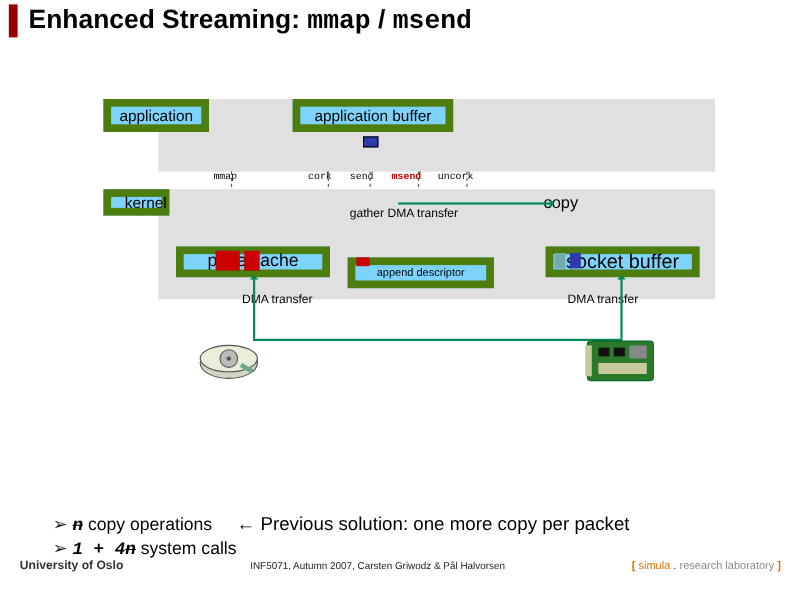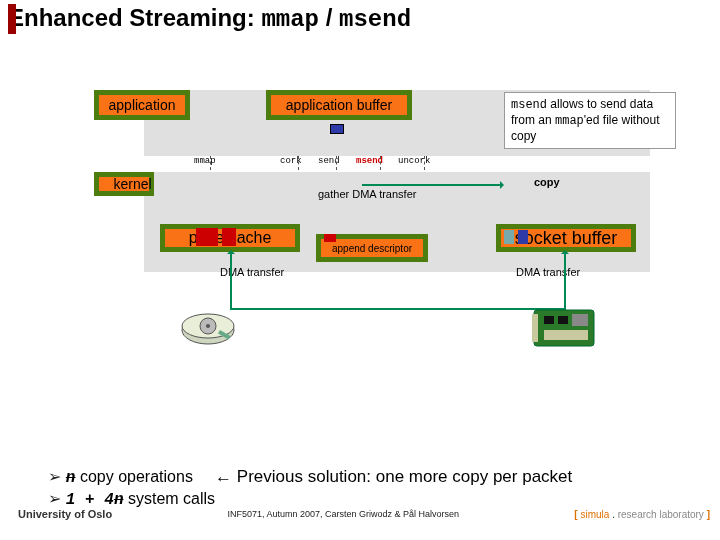--- a/index.html
+++ b/index.html
@@ -1,30 +1,30 @@
 <!DOCTYPE html>
 <html><head>
 <meta charset="utf-8">
 <style>
   * { box-sizing: border-box; margin: 0; padding: 0; }
   body { width: 720px; height: 540px; font-family: Verdana, Arial, sans-serif; background: #fff; position: relative; overflow: hidden; }
   .title-wrap { position: absolute; left: 8px; top: 4px; }
   .title-bar { position: absolute; left: 0; top: 0; width: 8px; height: 30px; background: #900; }
-  .title { font-size: 24px; color: #000; }
+  .title { font-size: 24px; margin-left: 18px; color: #000; }
   .title .mono { font-family: "Courier New", monospace; }
   .diagram { position: absolute; left: 94px; top: 90px; width: 556px; height: 260px; }
   .band { position: absolute; background: #e0e0e0; left: 50px; width: 506px; }
   .band.app { top: 0; height: 66px; }
   .band.kernel { top: 82px; height: 100px; }
-  .box { position: absolute; border: 5px solid #4d7c0f; background: #f97316; font-size: 14px; display: flex; align-items: center; justify-content: center; }
+  .box { position: absolute; border: 7px solid #4d7c0f; background: #7dd3fc; font-size: 14px; display: flex; align-items: center; justify-content: center; }
   .box.app { left: 0; top: 0; width: 96px; height: 30px; }
   .box.buf { left: 172px; top: 0; width: 146px; height: 30px; }
   .box.kernel { left: 0; top: 82px; width: 60px; height: 24px; padding-left: 17px; }
   .box.pagecache { left: 66px; top: 134px; width: 140px; height: 28px; font-size: 16px; }
-  .box.descr { left: 222px; top: 144px; width: 112px; height: 28px; font-size: 10px; text-align:center; white-space: nowrap; overflow:hidden; }
+  .box.descr { left: 222px; top: 144px; width: 133px; height: 28px; font-size: 10px; text-align:center; white-space: nowrap; overflow:hidden; }
   .box.socket { left: 402px; top: 134px; width: 140px; height: 28px; font-size: 18px; }
   .mini { position: absolute; width: 14px; height: 10px; }
   .mini.blue { background: #2e3aa8; border:1px solid #000; }
   .mini.blue1 { left: 236px; top: 34px; }
   .mini.red { background: #c00; }
   .mini.r1 { left: 102px; top: 138px; width: 22px; height: 18px; }
   .mini.r2 { left: 128px; top: 138px; width: 14px; height: 18px; }
   .mini.red3 { left: 230px; top: 144px; background:#c00; width:12px; height:8px;}
   .mini.sock1 { left: 410px; top: 140px; background:#7aa; width:10px; height:14px; }
   .mini.sock2 { left: 424px; top: 140px; background:#2e3aa8; width:10px; height:14px; }
@@ -34,21 +34,21 @@
   .dash.send { left: 242px; }
   .dash.msend { left: 286px; }
   .dash.uncork { left: 330px; }
   .lbl { position: absolute; font-size: 9px; font-family: "Courier New", monospace; top: 66px; }
   .lbl.mmap { left: 100px; }
   .lbl.cork { left: 186px; }
   .lbl.send { left: 224px; }
   .lbl.msend { left: 262px; color: #c00; font-weight: bold; }
   .lbl.uncork { left: 304px; }
   .gather { position: absolute; left: 224px; top: 98px; font-size: 11px; }
-  .copy { position: absolute; left: 440px; top: 86px; font-size: 11px; font-weight: bold; }
+  .copy { position: absolute; left: 400px; top: 86px; font-size: 15px; }
   .dma { position: absolute; font-size: 11px; top: 176px; }
   .dma.l { left: 126px; }
   .dma.r { left: 422px; }
   .note { position: absolute; left: 410px; top: 2px; width: 172px; font-size: 12px; border: 1px solid #999; background: #fff; padding: 4px 6px; line-height: 1.25; }
   .note .mono { font-family: "Courier New", monospace; }
   .arrow-green { position: absolute; border: 2px solid #085; }
   .g1 { left: 136px; top: 162px; width: 0; height: 56px; border-right: none; border-bottom: none; border-top:none; }
   .g1:after { content:''; position:absolute; top:-6px; left:-5px; border:4px solid transparent; border-bottom-color:#085; }
   .g2 { left: 136px; top: 218px; width: 336px; height: 0; border-left:none; border-right:none; border-bottom:none; }
   .g3 { left: 470px; top: 162px; width: 0; height: 56px; border-right:none; border-bottom:none; border-top:none;}
@@ -83,23 +83,20 @@
 </div>
 
 <div class="diagram">
   <div class="band app"></div>
   <div class="band kernel"></div>
 
   <div class="box app">application</div>
   <div class="box buf">application buffer</div>
   <div class="mini blue blue1"></div>
 
-  <div class="note">
-    <span class="mono">msend</span><span> allows to send data from an </span><span class="mono">mmap</span><span>'ed file without copy</span>
-  </div>
 
   <span class="lbl mmap">mmap</span>
   <span class="lbl cork">cork</span>
   <span class="lbl send">send</span>
   <span class="lbl msend">msend</span>
   <span class="lbl uncork">uncork</span>
   <div class="dash mmap"></div>
   <div class="dash cork"></div>
   <div class="dash send"></div>
   <div class="dash msend"></div>

